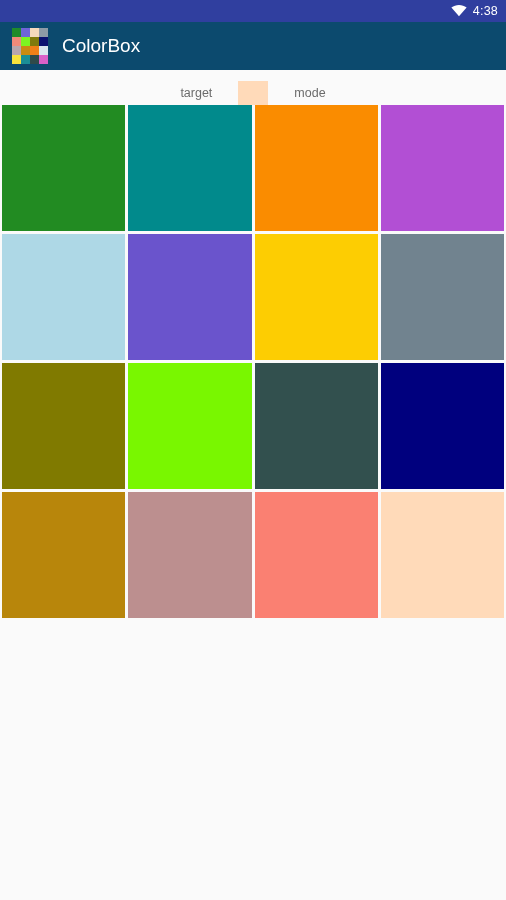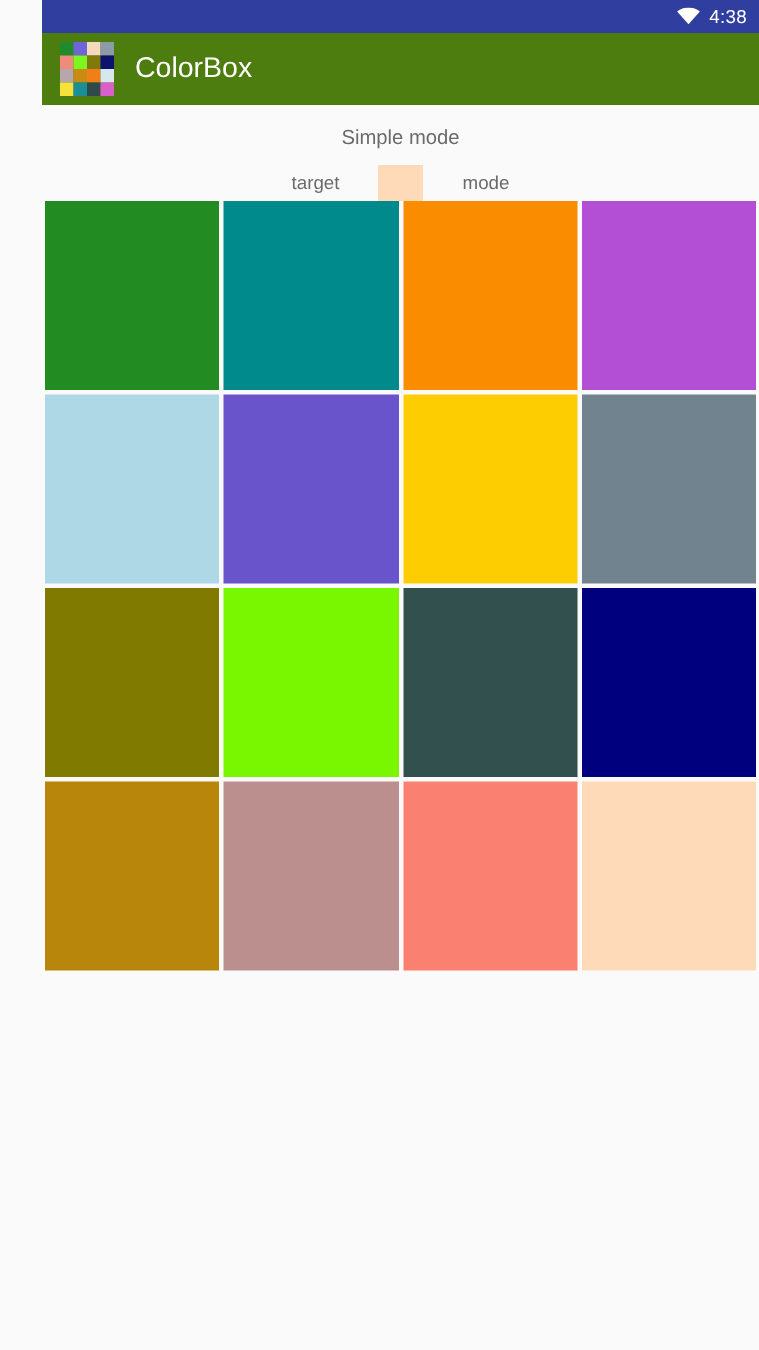--- a/index.html
+++ b/index.html
@@ -2,35 +2,35 @@
 <html><head>
 <meta charset="utf-8">
 <style>
   * { margin:0; padding:0; box-sizing:border-box; }
   html, body {
     width:506px; height:900px;
     background:#fafafa;
     font-family:"Liberation Sans", sans-serif;
     overflow:hidden;
   }
-  #app { position:relative; width:506px; height:900px; background:#fafafa;padding-left:28px; }
+  #app { position:relative; width:506px; height:900px; background:#fafafa; }
 
   
   .status-bar{
     height:22px; background:#303f9f;
     display:flex; align-items:center; justify-content:flex-end;
     padding-right:8px; gap:6px;
   }
   .wifi-icon{ width:16px; height:12px; position:relative; }
   .wifi-icon svg{ display:block; }
   .status-time{ color:#ffffff; font-size:12.5px; letter-spacing:.2px; }
 
   
   .app-bar{
-    height:48px; background:#4d7c0f;
+    height:48px; background:#0c4a6e;
     display:flex; align-items:center; padding-left:12px; gap:14px;
   }
   .app-icon{
     width:36px; height:36px;
     display:grid; grid-template-columns:repeat(4,1fr); grid-template-rows:repeat(4,1fr);
   }
   .app-icon span{ display:block; width:100%; height:100%; }
   .app-title{ color:#ffffff; font-size:19px; }
 
   
@@ -94,21 +94,20 @@
         <span style="background: rgb(240, 127, 24);"></span>
         <span style="background: rgb(216, 230, 238);"></span>
         <span style="background: rgb(247, 226, 60);"></span>
         <span style="background: rgb(27, 143, 150);"></span>
         <span style="background: rgb(47, 74, 74);"></span>
         <span style="background: rgb(216, 96, 200);"></span>
       </span>
     <span class="app-title">ColorBox</span>
   </div>
 
-  <div class="mode-header">Simple mode</div>
 
   <div class="target-row">
     <span class="lbl">target</span>
     <span class="target-swatch" id="target-swatch" style="background: rgb(255, 218, 185);"></span>
     <span class="lbl">mode</span>
   </div>
 
 
   <div class="color-grid" id="color-grid">
       <div class="color-cell" style="background: rgb(34, 139, 34);"></div>

